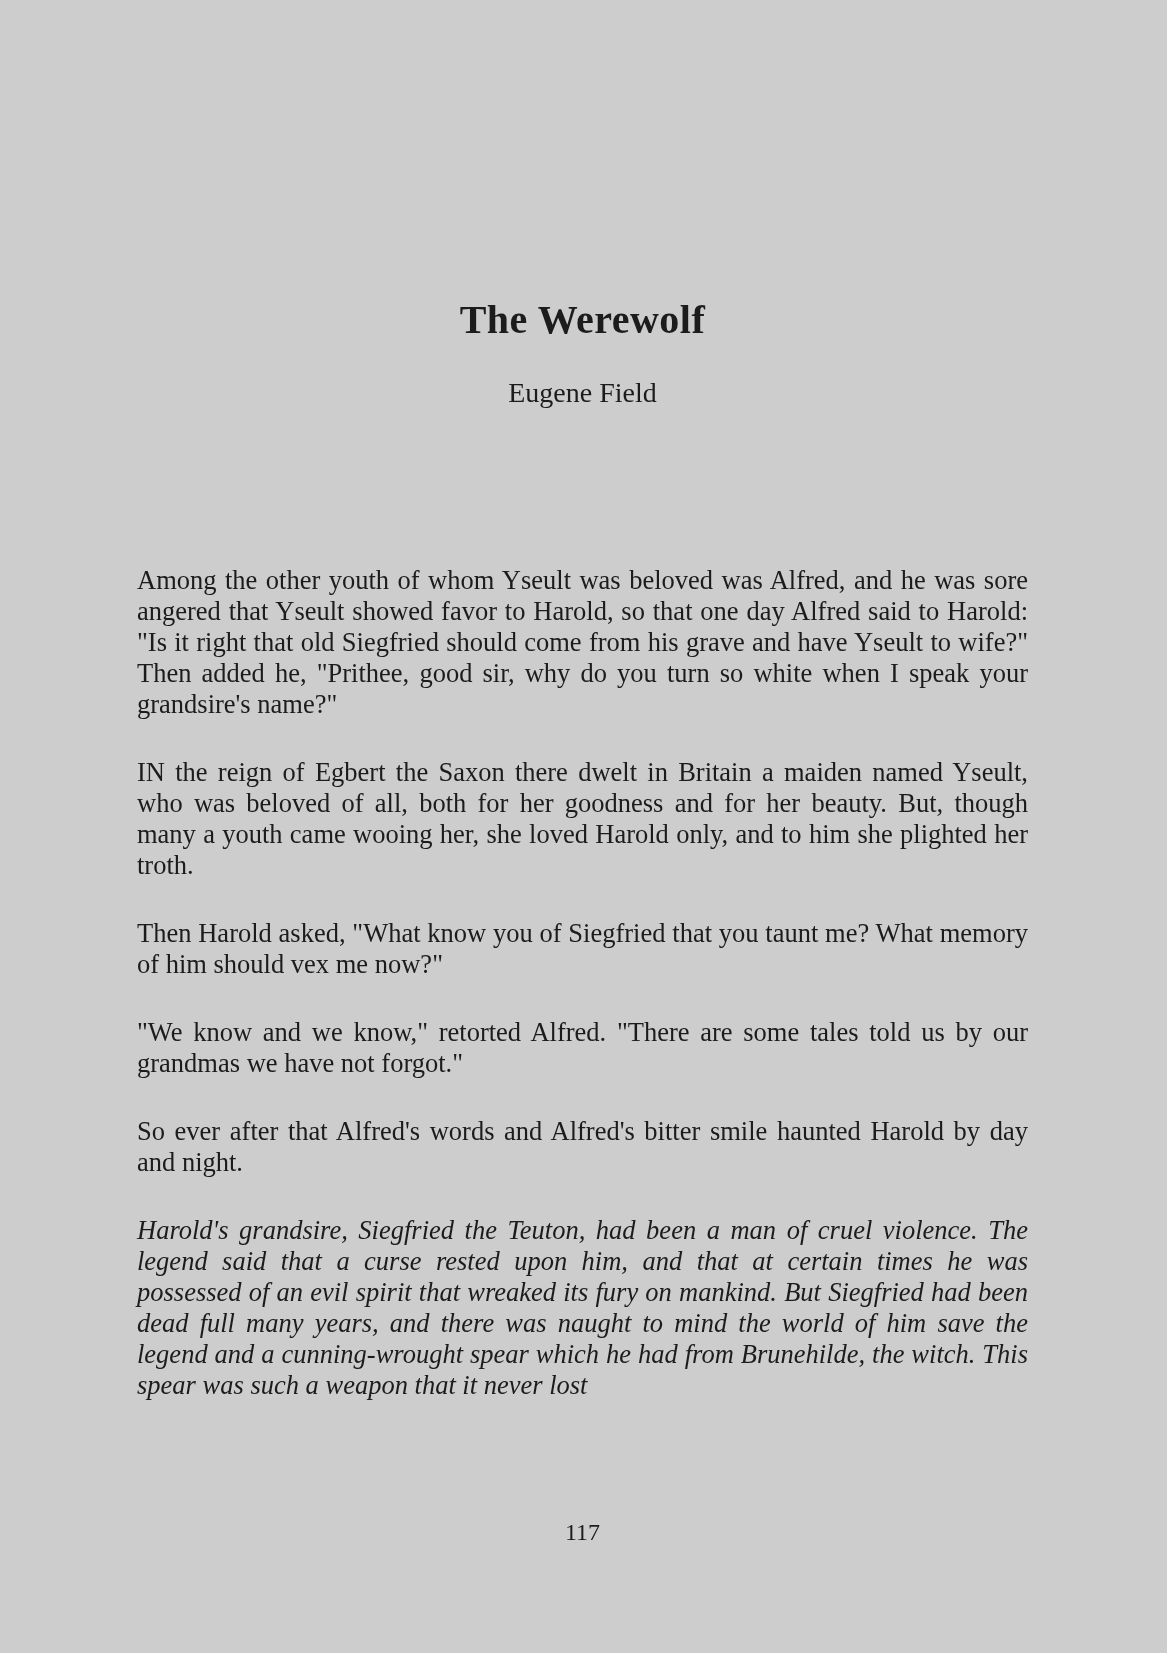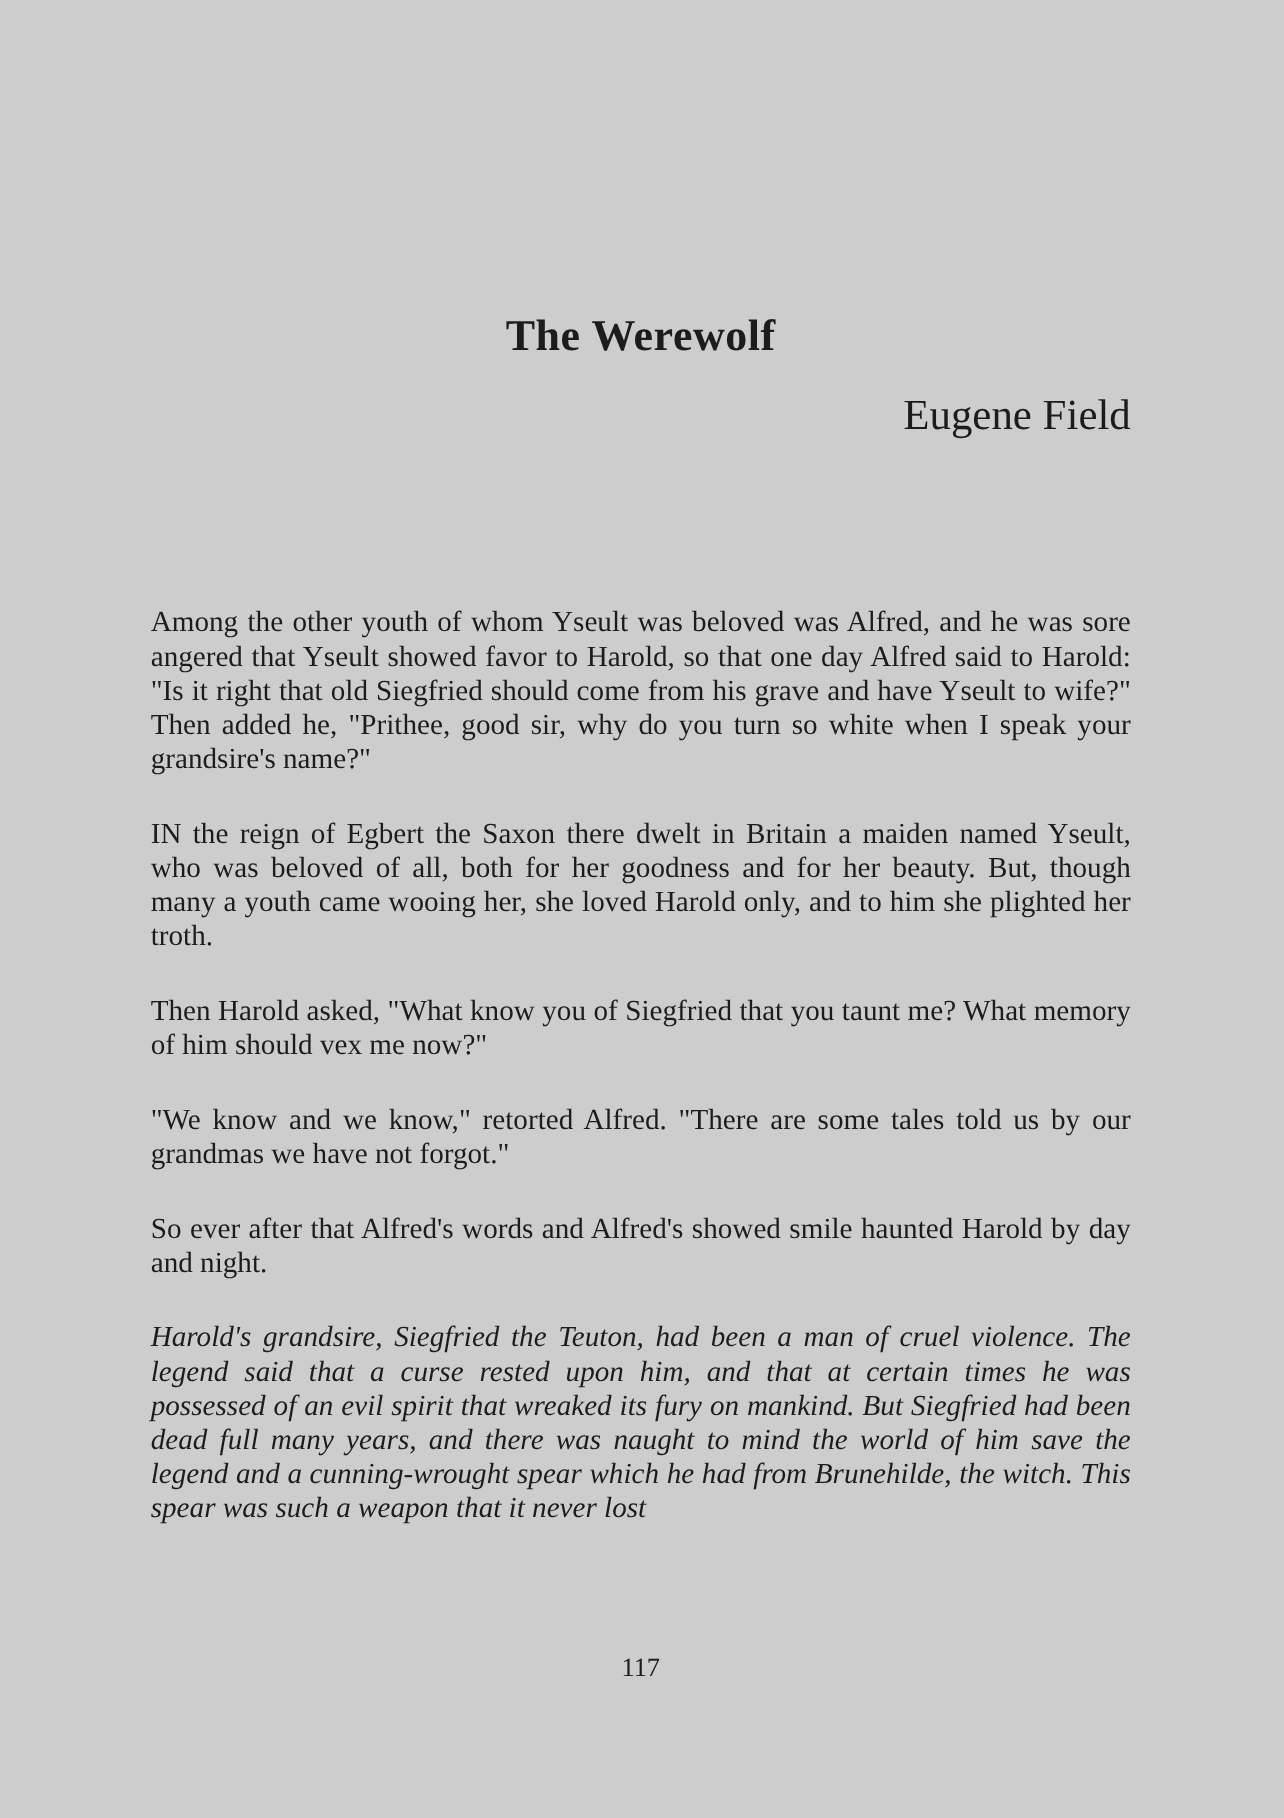--- a/index.html
+++ b/index.html
@@ -11,38 +11,38 @@
     height: 1653px;
     background: #cdcdcd;
     color: #1c1c1c;
     font-family: "Liberation Serif", "DejaVu Serif", serif;
     position: relative;
     overflow: hidden;
   }
   .page {
     position: absolute;
     left: 137px;
-    top: 0;
+    top: 15px;
     width: 891px;
     height: 1293px;
   }
   .title {
     margin: 282px 0 0 0;
     font-size: 40px;
     line-height: 46px;
     font-weight: bold;
     text-align: center;
     letter-spacing: 0.5px;
   }
   .author {
     margin: 30px 0 0 0;
-    font-size: 39px;
+    font-size: 28px;
     line-height: 40px;
     font-weight: normal;
-    text-align: right;
+    text-align: center;
   }
   .body-text {
     margin-top: 152px;
     font-size: 26.5px;
     line-height: 31px;
     text-align: justify;
     text-justify: inter-word;
   }
   .body-text p {
     margin: 0 0 37px 0;
@@ -66,17 +66,17 @@
 <body style="background: rgb(205, 205, 205); color: rgb(28, 28, 28);">
 
 <div class="page">
   <h1 class="title">The Werewolf</h1>
   <div class="author">Eugene Field</div>
   <div class="body-text">
       <p>Among the other youth of whom Yseult was beloved was Alfred, and he was sore angered that Yseult showed favor to Harold, so that one day Alfred said to Harold: "Is it right that old Siegfried should come from his grave and have Yseult to wife?" Then added he, "Prithee, good sir, why do you turn so white when I speak your grandsire's name?"</p>
       <p>IN the reign of Egbert the Saxon there dwelt in Britain a maiden named Yseult, who was beloved of all, both for her goodness and for her beauty. But, though many a youth came wooing her, she loved Harold only, and to him she plighted her troth.</p>
       <p>Then Harold asked, "What know you of Siegfried that you taunt me? What memory of him should vex me now?"</p>
       <p>"We know and we know," retorted Alfred. "There are some tales told us by our grandmas we have not forgot."</p>
-      <p>So ever after that Alfred's words and Alfred's showed smile haunted Harold by day and night.</p>
+      <p>So ever after that Alfred's words and Alfred's bitter smile haunted Harold by day and night.</p>
       <p>Harold's grandsire, Siegfried the Teuton, had been a man of cruel violence. The legend said that a curse rested upon him, and that at certain times he was possessed of an evil spirit that wreaked its fury on mankind. But Siegfried had been dead full many years, and there was naught to mind the world of him save the legend and a cunning-wrought spear which he had from Brunehilde, the witch. This spear was such a weapon that it never lost</p>
     </div>
   <div class="page-number">117</div>
 </div>
 
 </body></html>

